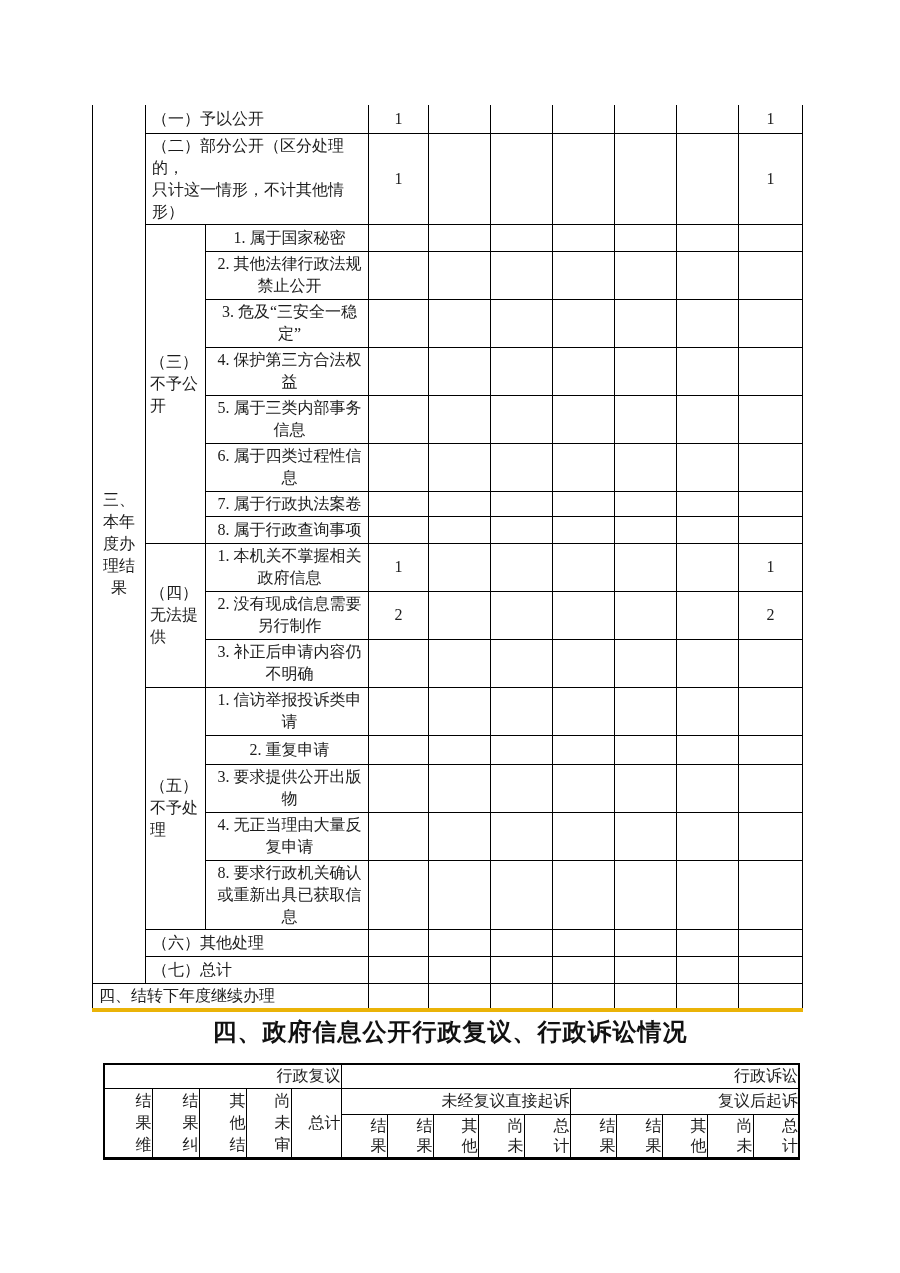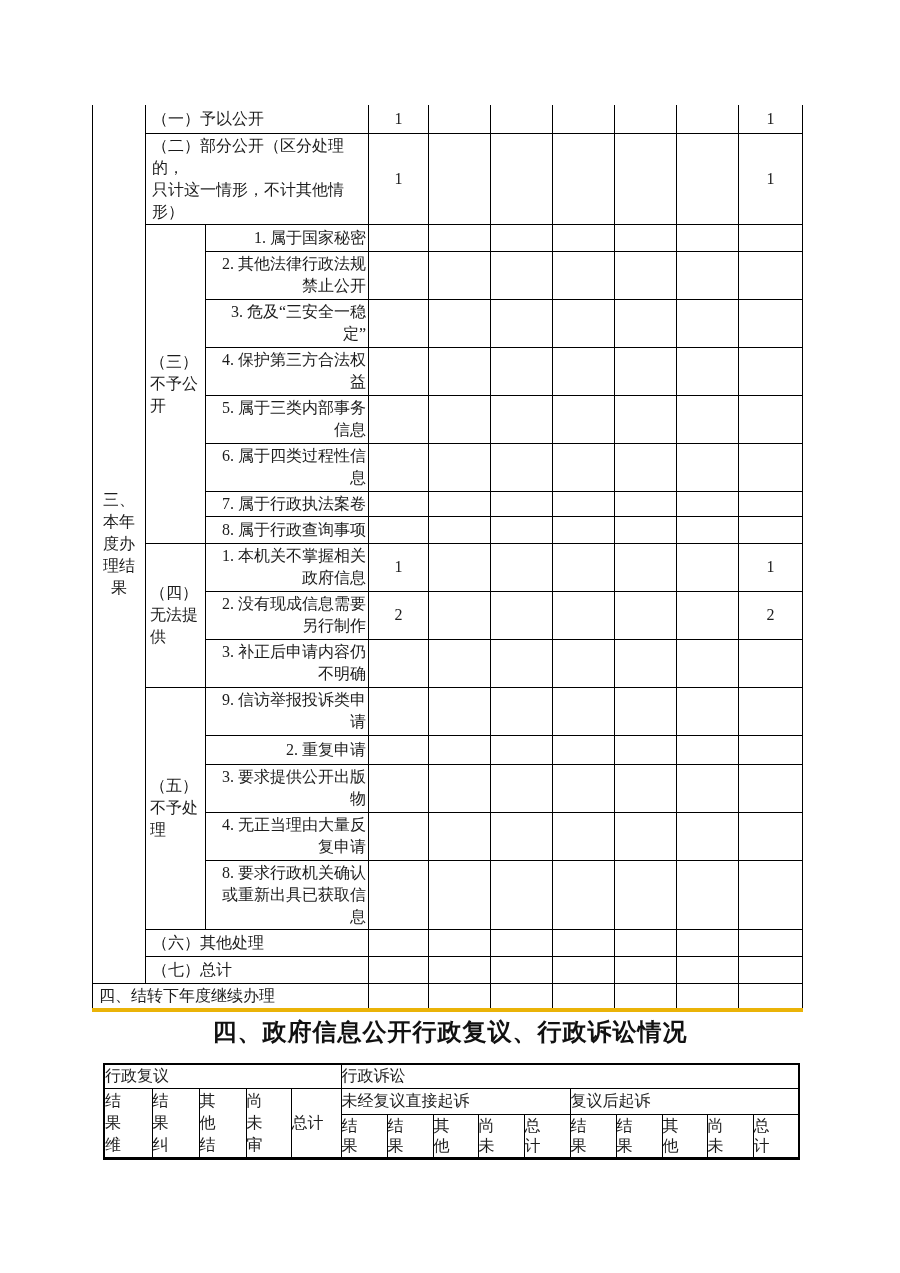--- a/index.html
+++ b/index.html
@@ -12,35 +12,35 @@
 
   
   .t3{left:92px;top:105px;width:710px;}
   .t3 td{border:1px solid #000;font-size:16px;line-height:22px;vertical-align:middle;}
   .t3 tr.first td{border-top:none;}
   .t3 td.tcap{border-top:2px solid #000;}
   .t3 tr.bot td{border-bottom:4px solid #eab308;margin-left:29px;}
   .t3 .side{text-align:center;white-space:pre-line;}
   .t3 .lab{text-align:left;padding:1px 2px 1px 6px;white-space:pre-line;}
   .t3 .grp{text-align:left;padding:1px 1px 1px 4px;white-space:pre-line;}
-  .t3 .item{text-align:right;padding:1px 2px 1px 7px;white-space:pre-line;}
+  .t3 .item{text-align:center;padding:1px 2px 1px 7px;white-space:pre-line;}
   .t3 .val{text-align:center;}
   tr.h25{height:25px;padding-left:20px;} tr.h27{height:27px;} tr.h28{height:28px;}
   tr.h29{height:29px;} tr.h48{height:48px;} tr.h66{height:66px;}
 
   
   .s4-heading{
     position:absolute;left:0;top:1016px;width:900px;text-align:center;
     font-family:"Liberation Sans", sans-serif;font-weight:bold;
     font-size:24px;color:#111;letter-spacing:1px;
   }
 
   
   .t4{left:103px;top:1063px;width:695px;border:2px solid #000;border-bottom:3px solid #000;}
-  .t4 td{border:1px solid #000;font-size:16px;text-align:left;vertical-align:middle;}
+  .t4 td{border:1px solid #000;font-size:16px;text-align:right;vertical-align:middle;}
   .t4 .hdr{line-height:20px;}
   .t4 .vs3{white-space:pre-line;line-height:22px;}
   .t4 .vs2{white-space:pre-line;line-height:20px;}
   tr.hr1{height:24px;} tr.hr2{height:26px;} tr.hr3{height:44px;}
 </style>
 </head>
 <body>
 
 <table class="t3">
   <colgroup>
@@ -203,21 +203,21 @@
         <td class="val"></td>
         <td class="val"></td>
         <td class="val"></td>
         <td class="val"></td>
         <td class="val"></td>
   </tr>
   <tr class="h48">
     <td class="grp" rowspan="5">（五）
 不予处
 理</td>
-    <td class="item">9. 信访举报投诉类申
+    <td class="item">1. 信访举报投诉类申
 请</td>
     <td class="val"></td>
         <td class="val"></td>
         <td class="val"></td>
         <td class="val"></td>
         <td class="val"></td>
         <td class="val"></td>
         <td class="val"></td>
   </tr>
   <tr class="h29">

